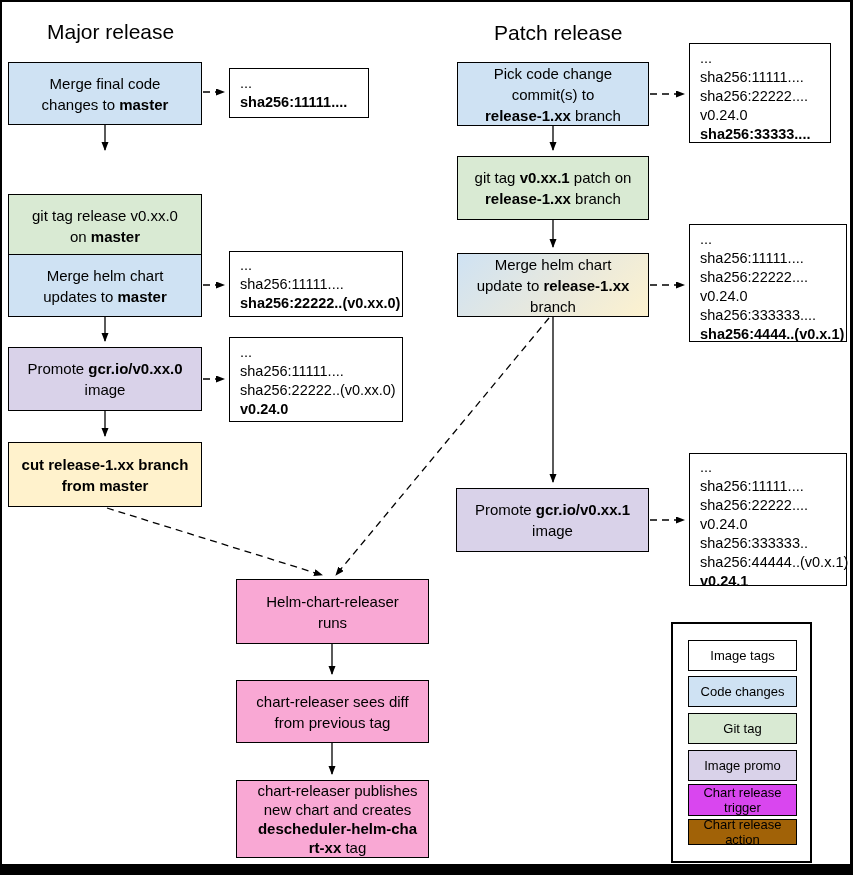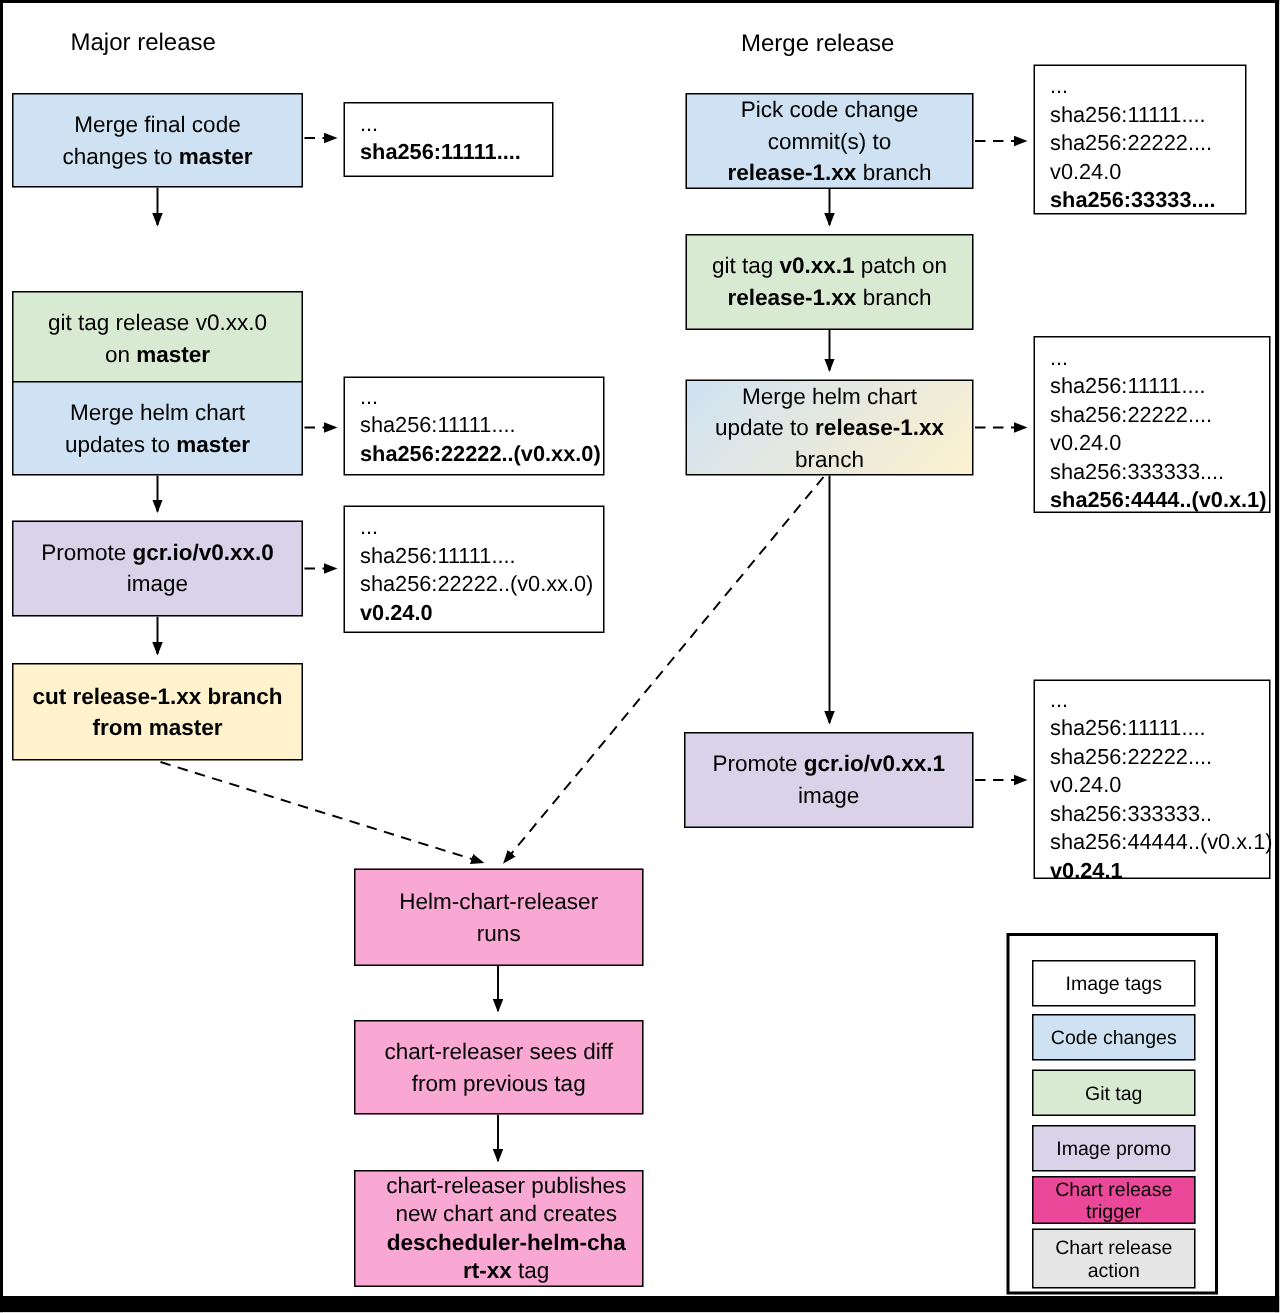--- a/index.html
+++ b/index.html
@@ -4,21 +4,21 @@
 <style>
   html,body{margin:0;padding:0;background:#fff;}
   #page{position:relative;width:853px;height:875px;background:#ffffff;overflow:hidden;
         font-family:"Liberation Sans",sans-serif;color:#000;}
   .frame{position:absolute;background:#000;}
   #frame-top{left:0;top:0;width:853px;height:2px;}
   #frame-left{left:0;top:0;width:2px;height:875px;}
   #frame-right{left:850px;top:0;width:3px;height:875px;}
   #frame-bottom{left:0;top:864px;width:853px;height:11px;}
 
-  .flow-title{position:absolute;font-size:16px;white-space:nowrap;}
+  .flow-title{position:absolute;font-size:21px;white-space:nowrap;}
   #title-major{left:47px;top:20px;}
   #title-patch{left:494px;top:21px;}
 
   .node{position:absolute;box-sizing:border-box;border:1px solid #000;
         display:flex;flex-direction:column;align-items:center;justify-content:center;
         text-align:center;font-size:15px;line-height:21px;padding:2px 6px;}
   .node div{white-space:nowrap;}
   .blue{background:#cfe2f3;}
   .green{background:#d9ead3;}
   .purple{background:#d9d2e9;}
@@ -53,22 +53,22 @@
 
   #legend{position:absolute;left:671px;top:622px;width:141px;height:241px;
           box-sizing:border-box;border:2px solid #000;background:#fff;}
   .lg-item{position:absolute;left:15px;width:109px;height:31px;box-sizing:border-box;
            border:1px solid #000;display:flex;align-items:center;justify-content:center;
            text-align:center;font-size:13px;line-height:15px;}
   #lg-1{top:16px;background:#ffffff;}
   #lg-2{top:52px;background:#cfe2f3;}
   #lg-3{top:89px;background:#d9ead3;}
   #lg-4{top:126px;background:#d9d2e9;}
-  #lg-5{top:160px;height:32px;background:#ec4899;}
-  #lg-6{top:195px;height:40px;background:#e5e5e5;}
+  #lg-5{top:160px;height:32px;background:#d946ef;}
+  #lg-6{top:195px;height:26px;background:#a16207;}
 
   #arrows{position:absolute;left:0;top:0;width:853px;height:875px;pointer-events:none;}
   .ln{stroke:#000;stroke-width:1.3;fill:none;}
   .dash{stroke-dasharray:7 5;}
 </style>
 </head>
 <body>
 
 <div id="page">
 
@@ -91,21 +91,21 @@
     <line class="ln dash" x1="203" y1="285" x2="224" y2="285" marker-end="url(#ah)"></line>
     <line class="ln dash" x1="203" y1="379" x2="224" y2="379" marker-end="url(#ah)"></line>
     <line class="ln dash" x1="650" y1="94" x2="684" y2="94" marker-end="url(#ah)"></line>
     <line class="ln dash" x1="650" y1="285" x2="684" y2="285" marker-end="url(#ah)"></line>
     <line class="ln dash" x1="650" y1="520" x2="684" y2="520" marker-end="url(#ah)"></line>
     <line class="ln dash" x1="107" y1="508" x2="322" y2="575" marker-end="url(#ah)"></line>
     <line class="ln dash" x1="549" y1="318" x2="336" y2="575" marker-end="url(#ah)"></line>
   </svg>
 
   <div class="flow-title" id="title-major">Major release</div>
-  <div class="flow-title" id="title-patch">Merge release</div>
+  <div class="flow-title" id="title-patch">Patch release</div>
 
   <div class="node blue" id="n-l1">
     <div><span>Merge final code</span></div>
     <div><span>changes to </span><b>master</b></div>
   </div>
   <div class="node green" id="n-l2">
     <div><span>git tag release v0.xx.0</span></div>
     <div><span>on </span><b>master</b></div>
   </div>
   <div class="node blue" id="n-l3">

